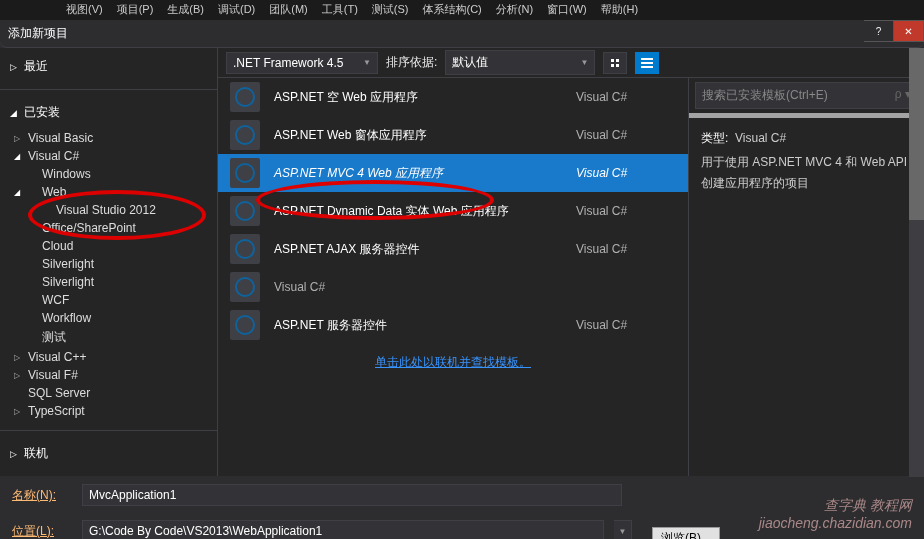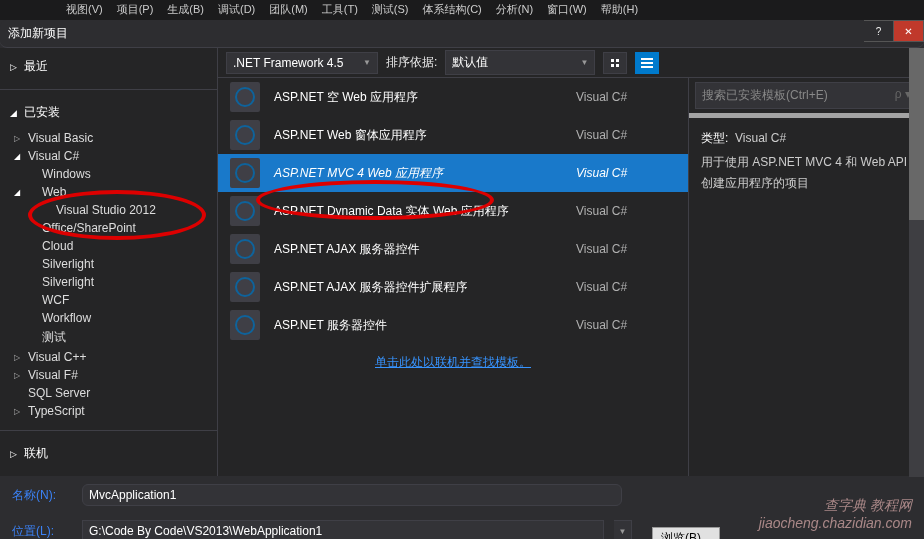--- a/index.html
+++ b/index.html
@@ -55,21 +55,21 @@
 
 .details-pane { width: 236px; border-left: 1px solid #3f3f46; background: #252526; padding: 0; display: flex; flex-direction: column; }
 .search-row { padding: 4px 6px; border-bottom: 5px solid #a3a3a3; }
 .search-box { width: 100%; background: #333337; border: 1px solid #3f3f46; color: #fff; padding: 4px 6px; font-size: 12px; display: flex; justify-content: space-between; }
 .search-box .mag { color: #999; }
 .detail-content { padding: 10px 12px; color: #ccc; line-height: 1.7; }
 .detail-label { color: #fff; }
 
 .form-area { background: #2d2d30; padding: 8px 12px; }
 .form-row { display: flex; align-items: center; gap: 10px; margin-bottom: 6px; }
-.form-label { width: 60px; color: #3b82f6; }
+.form-label { width: 60px; color: #fdba74; text-decoration: underline; }
 .form-input { background: #333337; border: 1px solid #3f3f46; color: #fff; padding: 3px 6px; font-size: 12px; flex: 1; max-width: 540px; }
 .form-dd-btn { width: 18px; height: 22px; background: #333337; border: 1px solid #3f3f46; border-left: none; display:flex; align-items:center; justify-content:center; font-size:8px; color:#999;}
 .browse-btn { background: #e1e1e1; color: #000; border: 1px solid #999; padding: 2px 8px; font-size: 12px; margin-left: 10px; margin-top: 15px; }
 
 .watermark { position: absolute; right: 12px; bottom: 8px; color: #a88; font-size: 14px; font-style: italic; pointer-events: none; }
 
 .red-circle { position: absolute; border: 4px solid #d00; border-radius: 50%; pointer-events: none; }
 .circle1 { left: 28px; top: 190px; width: 178px; height: 50px; }
 .circle2 { left: 256px; top: 180px; width: 238px; height: 40px; }
 
@@ -193,21 +193,20 @@
           <div class="template-name">ASP.NET Dynamic Data 实体 Web 应用程序</div>
           <div class="template-lang">Visual C#</div>
         </div>
         <div class="template-row">
           <div class="template-icon"></div>
           <div class="template-name">ASP.NET AJAX 服务器控件</div>
           <div class="template-lang">Visual C#</div>
         </div>
         <div class="template-row">
           <div class="template-icon"></div>
-          <div class="template-name">ASP.NET AJAX 服务器控件扩展程序</div>
           <div class="template-lang">Visual C#</div>
         </div>
         <div class="template-row">
           <div class="template-icon"></div>
           <div class="template-name">ASP.NET 服务器控件</div>
           <div class="template-lang">Visual C#</div>
         </div>
         <div class="link-row"><a>单击此处以联机并查找模板。</a></div>
       </div>
 
@@ -223,21 +222,21 @@
           <div style="margin-top:4px">用于使用 ASP.NET MVC 4 和 Web API 创建应用程序的项目</div>
         </div>
       </div>
     </div>
   </div>
 </div>
 
 <div class="form-area">
   <div class="form-row">
     <span class="form-label">名称(N):</span>
-    <input class="form-input" style="max-width: 540px; border-radius: 6px;" value="MvcApplication1">
+    <input class="form-input" style="max-width: 540px;" value="MvcApplication1">
   </div>
   <div class="form-row">
     <span class="form-label">位置(L):</span>
     <input class="form-input" style="max-width: 522px;" value="G:\Code By Code\VS2013\WebApplication1">
     <div class="form-dd-btn">▼</div>
     <button class="browse-btn">浏览(B)...</button>
   </div>
 </div>
 
 <div class="scroll-sim">

